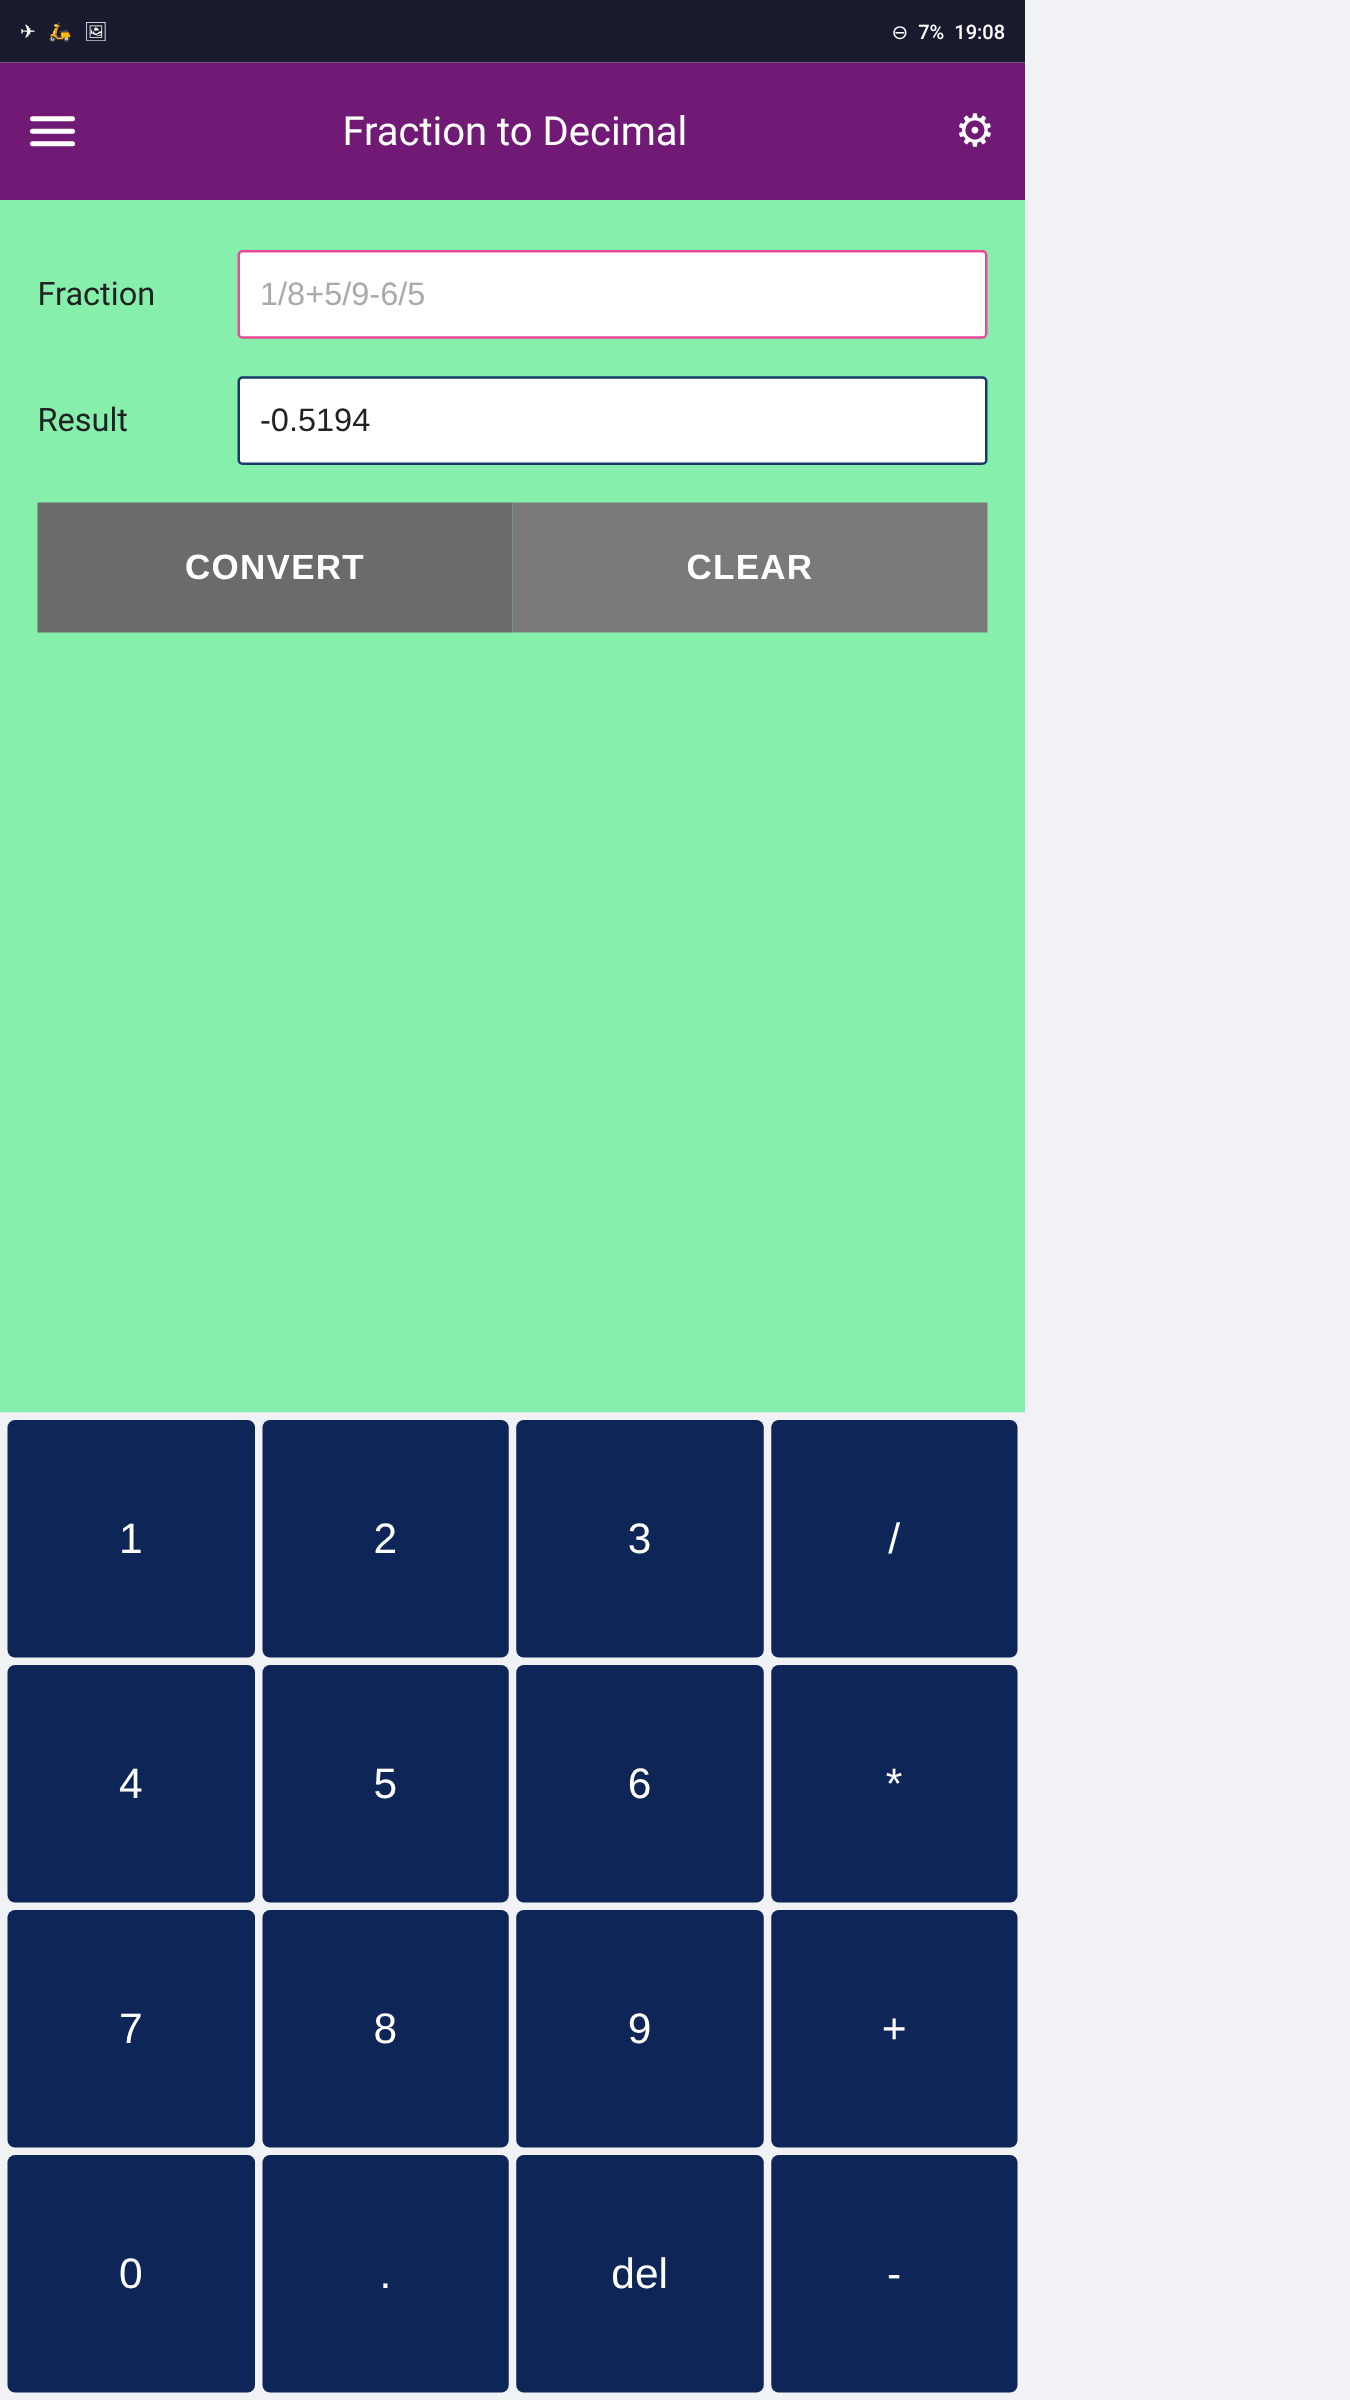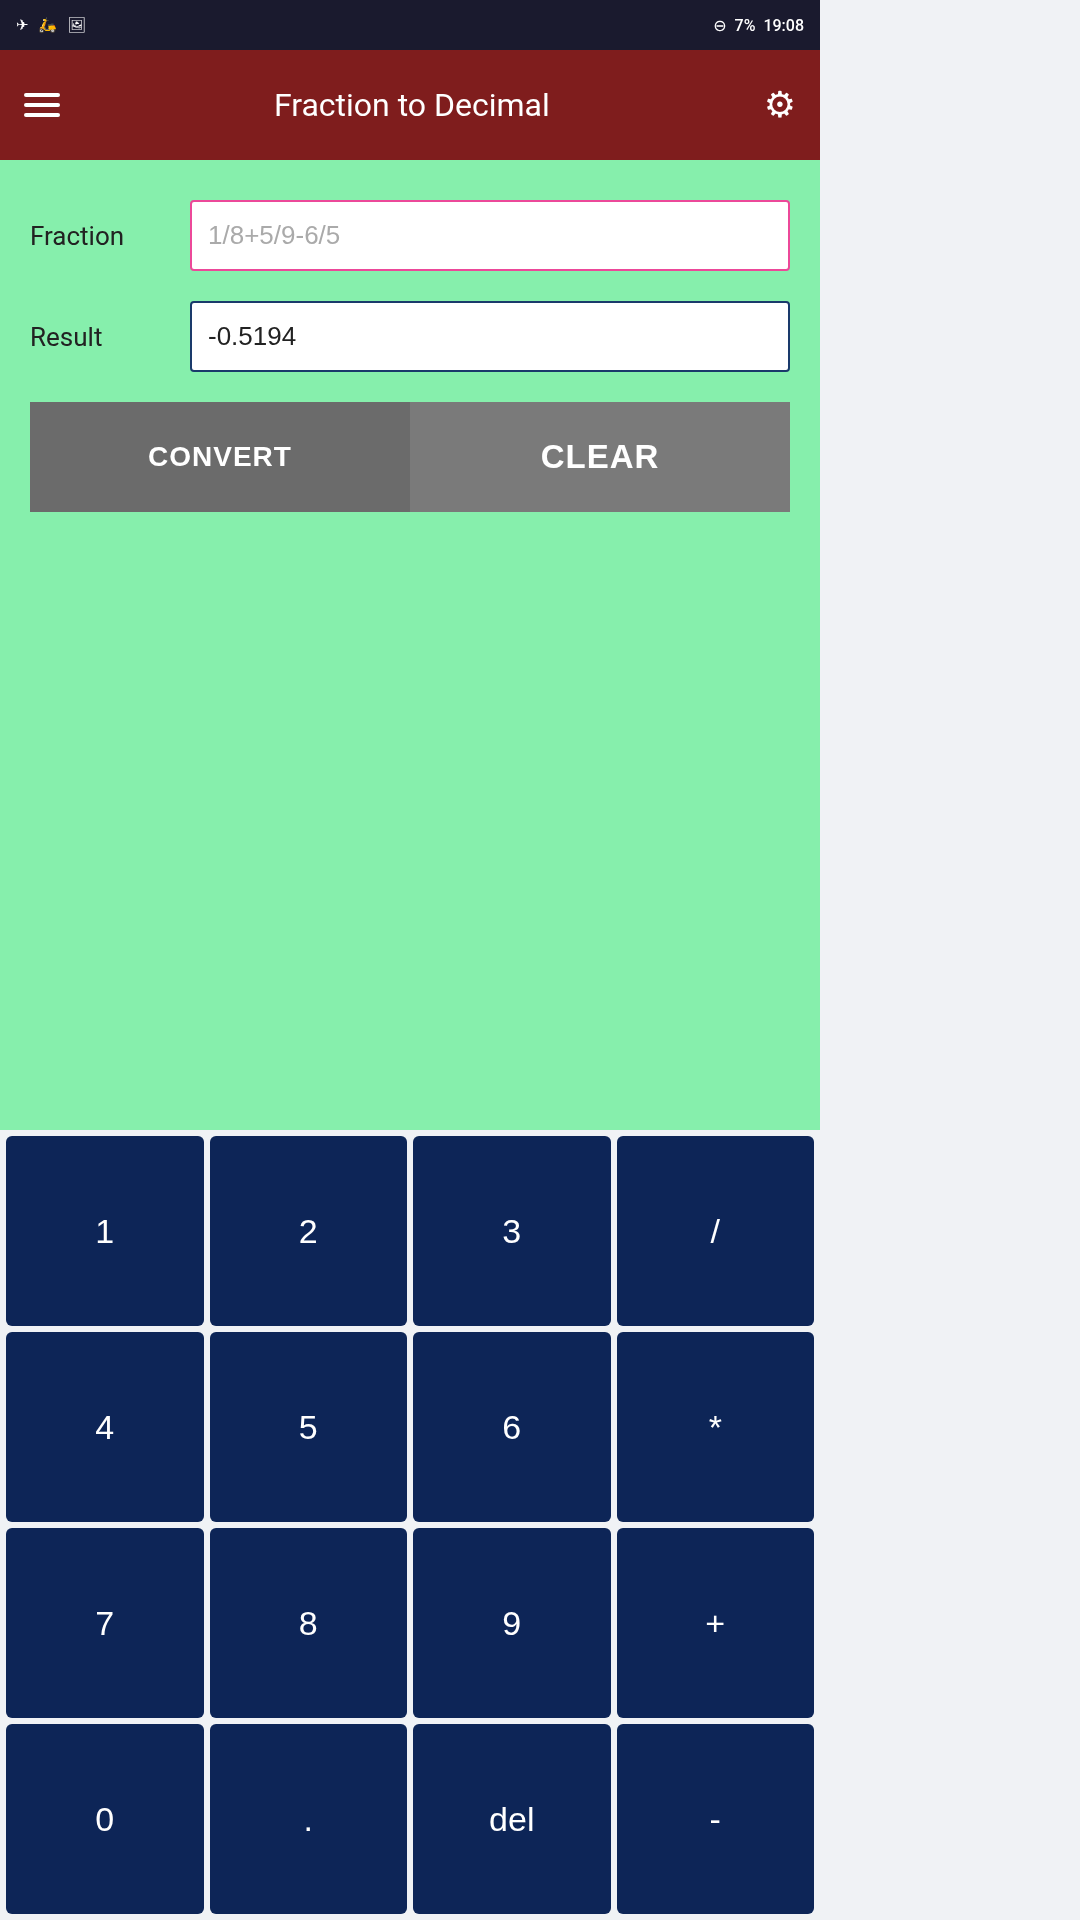--- a/index.html
+++ b/index.html
@@ -39,21 +39,21 @@
     .status-right {
       display: flex;
       gap: 8px;
       align-items: center;
       font-size: 16px;
       font-weight: 500;
     }
 
     
     .header {
-      background: #7f1d1d;
+      background: #701a75;
       height: 110px;
       display: flex;
       align-items: center;
       justify-content: space-between;
       padding: 0 24px;
     }
 
     .menu-icon {
       display: flex;
       flex-direction: column;
@@ -142,21 +142,21 @@
       padding: 36px 0;
       border: none;
       cursor: pointer;
       letter-spacing: 1px;
     }
 
     .clear-btn {
       flex: 1;
       background: #7a7a7a;
       color: white;
-      font-size: 33px;
+      font-size: 28px;
       font-weight: 600;
       padding: 36px 0;
       border: none;
       cursor: pointer;
       letter-spacing: 1px;
     }
 
     
     .keypad {
       display: grid;

